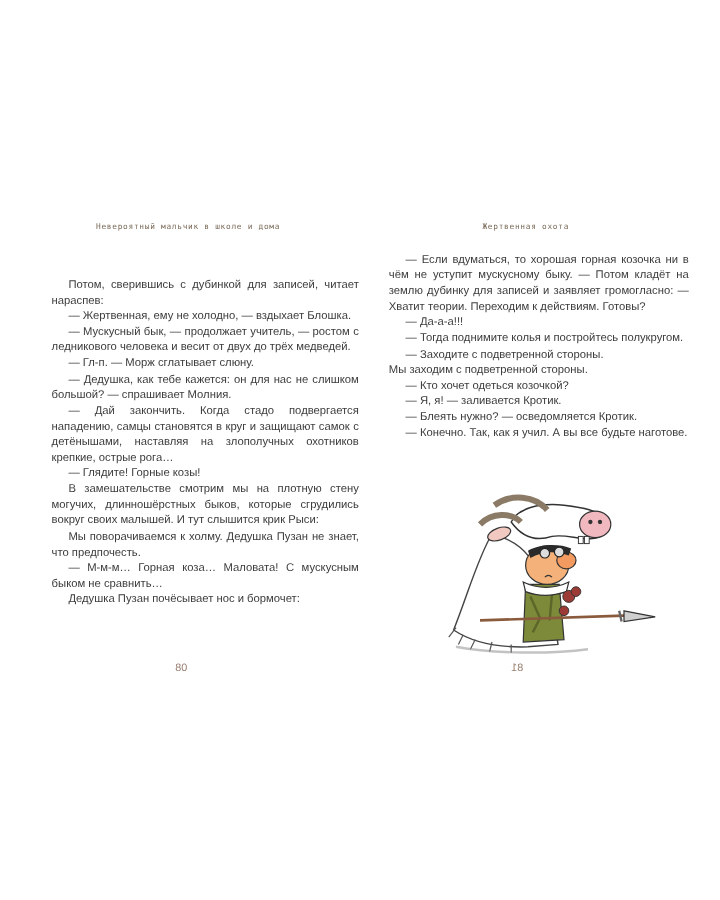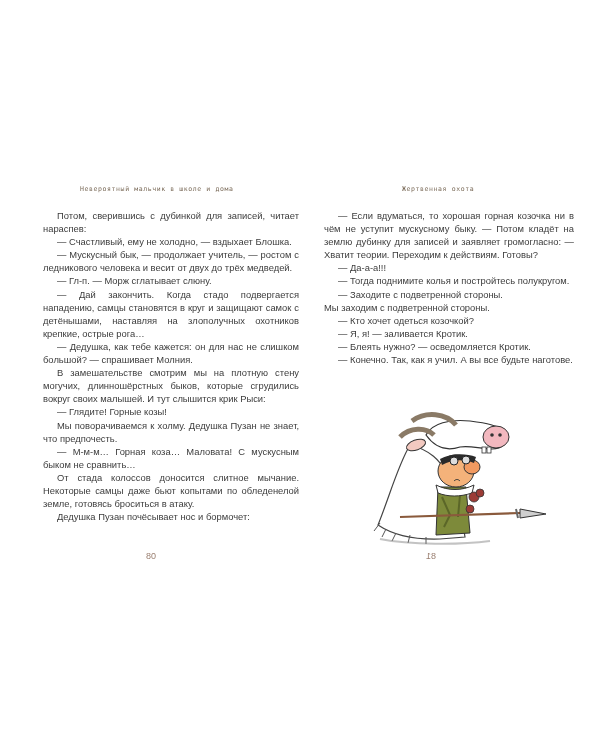--- a/index.html
+++ b/index.html
@@ -16,50 +16,49 @@
     position: absolute; top: 185px;
     font-family: "DejaVu Sans Mono", monospace;
     font-size: 6.5px; letter-spacing: 0.6px; color: #7a6a58; white-space: nowrap;
   }
   .page.left .running-head { left: 80px; }
   .page.right .running-head { left: 102px; }
   .text {
     position: absolute; top: 209px; width: 256px;
     font-size: 9.4px; line-height: 13.1px; text-align: justify; color: #3c3c3c;
   }
-  .page.left .text { left: 43px; }
+  .page.left .text { left: 43px; margin-top: 21px; }
   .page.right .text { left: 24px; width: 250px; }
   .text p { margin: 0; text-indent: 14px; }
   .text p.flush { text-indent: 0; }
   .folio {
     position: absolute; top: 551px; font-size: 9px; color: #9a7f70;
   }
   .page.left .folio { left: 146px; }
   .page.right .folio { left: 126px; transform: scaleX(-1); }
   .illustration { position: absolute; left: 70px; top: 405px; width: 180px; height: 145px; }
 </style>
 </head>
 <body>
 
 <div class="spread">
 
   <div class="page left">
     <div class="running-head">Невероятный мальчик в школе и дома</div>
     <div class="text">
       <p>Потом, сверившись с дубинкой для записей, читает нараспев:</p>
-      <p>— Счастливый, ему не холодно, — вздыхает Блошка.</p>
+      <p>— Жертвенная, ему не холодно, — вздыхает Блошка.</p>
       <p>— Мускусный бык, — продолжает учитель, — ростом с ледникового человека и весит от двух до трёх медведей.</p>
       <p>— Гл-п. — Морж сглатывает слюну.</p>
+      <p>— Дедушка, как тебе кажется: он для нас не слишком большой? — спрашивает Молния.</p>
       <p>— Дай закончить. Когда стадо подвергается нападению, самцы становятся в круг и защищают самок с детёнышами, наставляя на злополучных охотников крепкие, острые рога…</p>
-      <p>— Дедушка, как тебе кажется: он для нас не слишком большой? — спрашивает Молния.</p>
+      <p>— Глядите! Горные козы!</p>
       <p>В замешательстве смотрим мы на плотную стену могучих, длинношёрстных быков, которые сгрудились вокруг своих малышей. И тут слышится крик Рыси:</p>
-      <p>— Глядите! Горные козы!</p>
       <p>Мы поворачиваемся к холму. Дедушка Пузан не знает, что предпочесть.</p>
       <p>— М-м-м… Горная коза… Маловата! С мускусным быком не сравнить…</p>
-      <p>От стада колоссов доносится слитное мычание. Некоторые самцы даже бьют копытами по обледенелой земле, готовясь броситься в атаку.</p>
       <p>Дедушка Пузан почёсывает нос и бормочет:</p>
     </div>
     <div class="folio">80</div>
   </div>
 
   <div class="page right">
     <div class="running-head">Жертвенная охота</div>
     <div class="text">
       <p>— Если вдуматься, то хорошая горная козочка ни в чём не уступит мускусному быку. — Потом кладёт на землю дубинку для записей и заявляет громогласно: — Хватит теории. Переходим к действиям. Готовы?</p>
       <p>— Да-а-а!!!</p>

